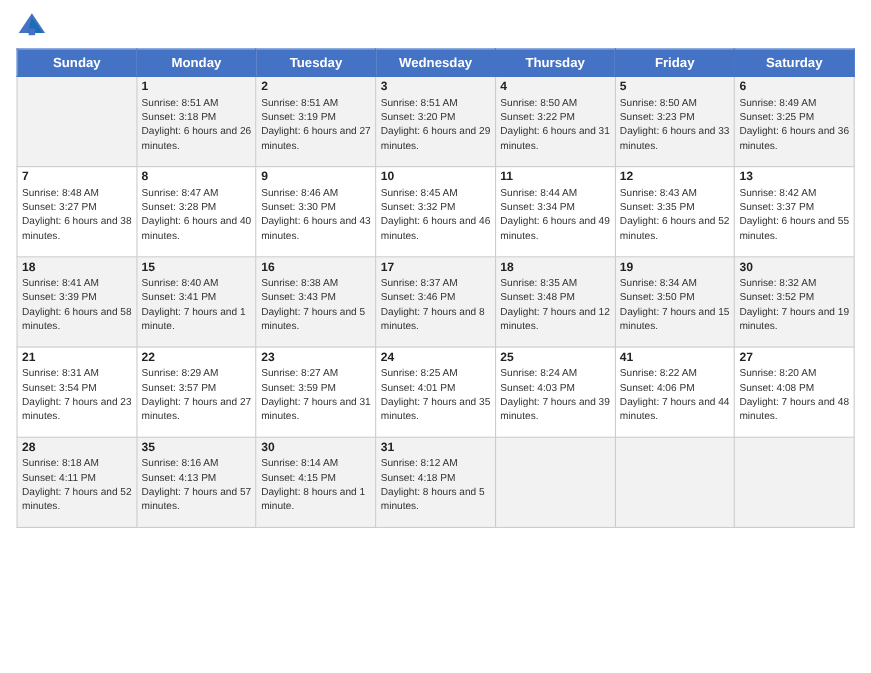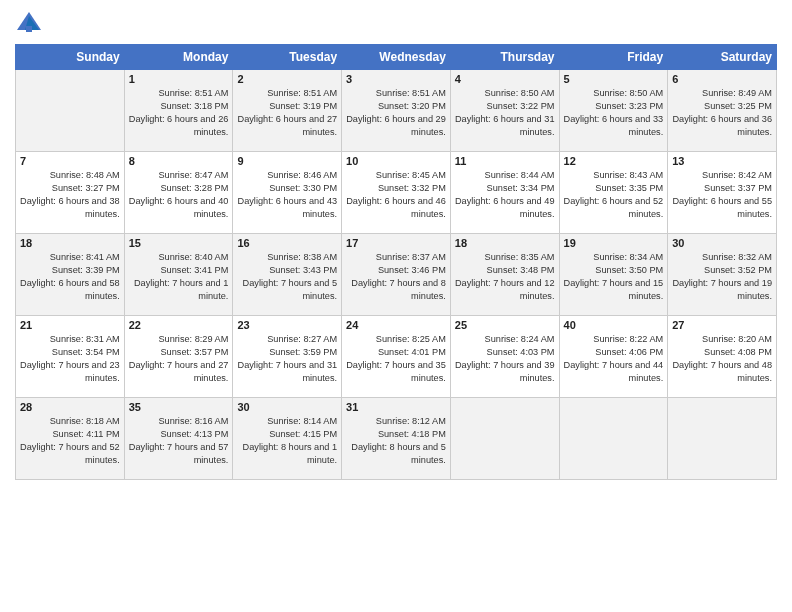--- a/index.html
+++ b/index.html
@@ -55,21 +55,21 @@
       width: 100%;
       border-collapse: collapse;
       table-layout: fixed;
     }
     thead tr th {
       background-color: #4472c4;
       color: #fff;
       font-size: 12px;
       font-weight: bold;
       padding: 5px 4px;
-      text-align: right;
+      text-align: center;
       border: 1px solid #4472c4;
     }
     tbody tr td {
       border: 1px solid #ccc;
       vertical-align: top;
       padding: 3px 4px;
       font-size: 9.5px;
       color: #333;
       height: 82px;
     }
@@ -82,21 +82,20 @@
     .day-number {
       font-size: 11px;
       font-weight: bold;
       color: #222;
       display: block;
       margin-bottom: 2px;
     }
     .day-info {
       line-height: 1.4;
       font-size: 9.2px;
-      text-align: right;
     }
     .empty-cell {
       background-color: inherit;
     }
   </style>
 </head>
 <body>
 
 <div class="page">
   <div class="header">
@@ -232,21 +231,21 @@
           </td>
           <td>
             <span class="day-number">24</span>
             <div class="day-info">Sunrise: 8:25 AM<br>Sunset: 4:01 PM<br>Daylight: 7 hours and 35 minutes.</div>
           </td>
           <td>
             <span class="day-number">25</span>
             <div class="day-info">Sunrise: 8:24 AM<br>Sunset: 4:03 PM<br>Daylight: 7 hours and 39 minutes.</div>
           </td>
           <td>
-            <span class="day-number">40</span>
+            <span class="day-number">41</span>
             <div class="day-info">Sunrise: 8:22 AM<br>Sunset: 4:06 PM<br>Daylight: 7 hours and 44 minutes.</div>
           </td>
           <td>
             <span class="day-number">27</span>
             <div class="day-info">Sunrise: 8:20 AM<br>Sunset: 4:08 PM<br>Daylight: 7 hours and 48 minutes.</div>
           </td>
         </tr>
         <tr>
           <td>
             <span class="day-number">28</span>

